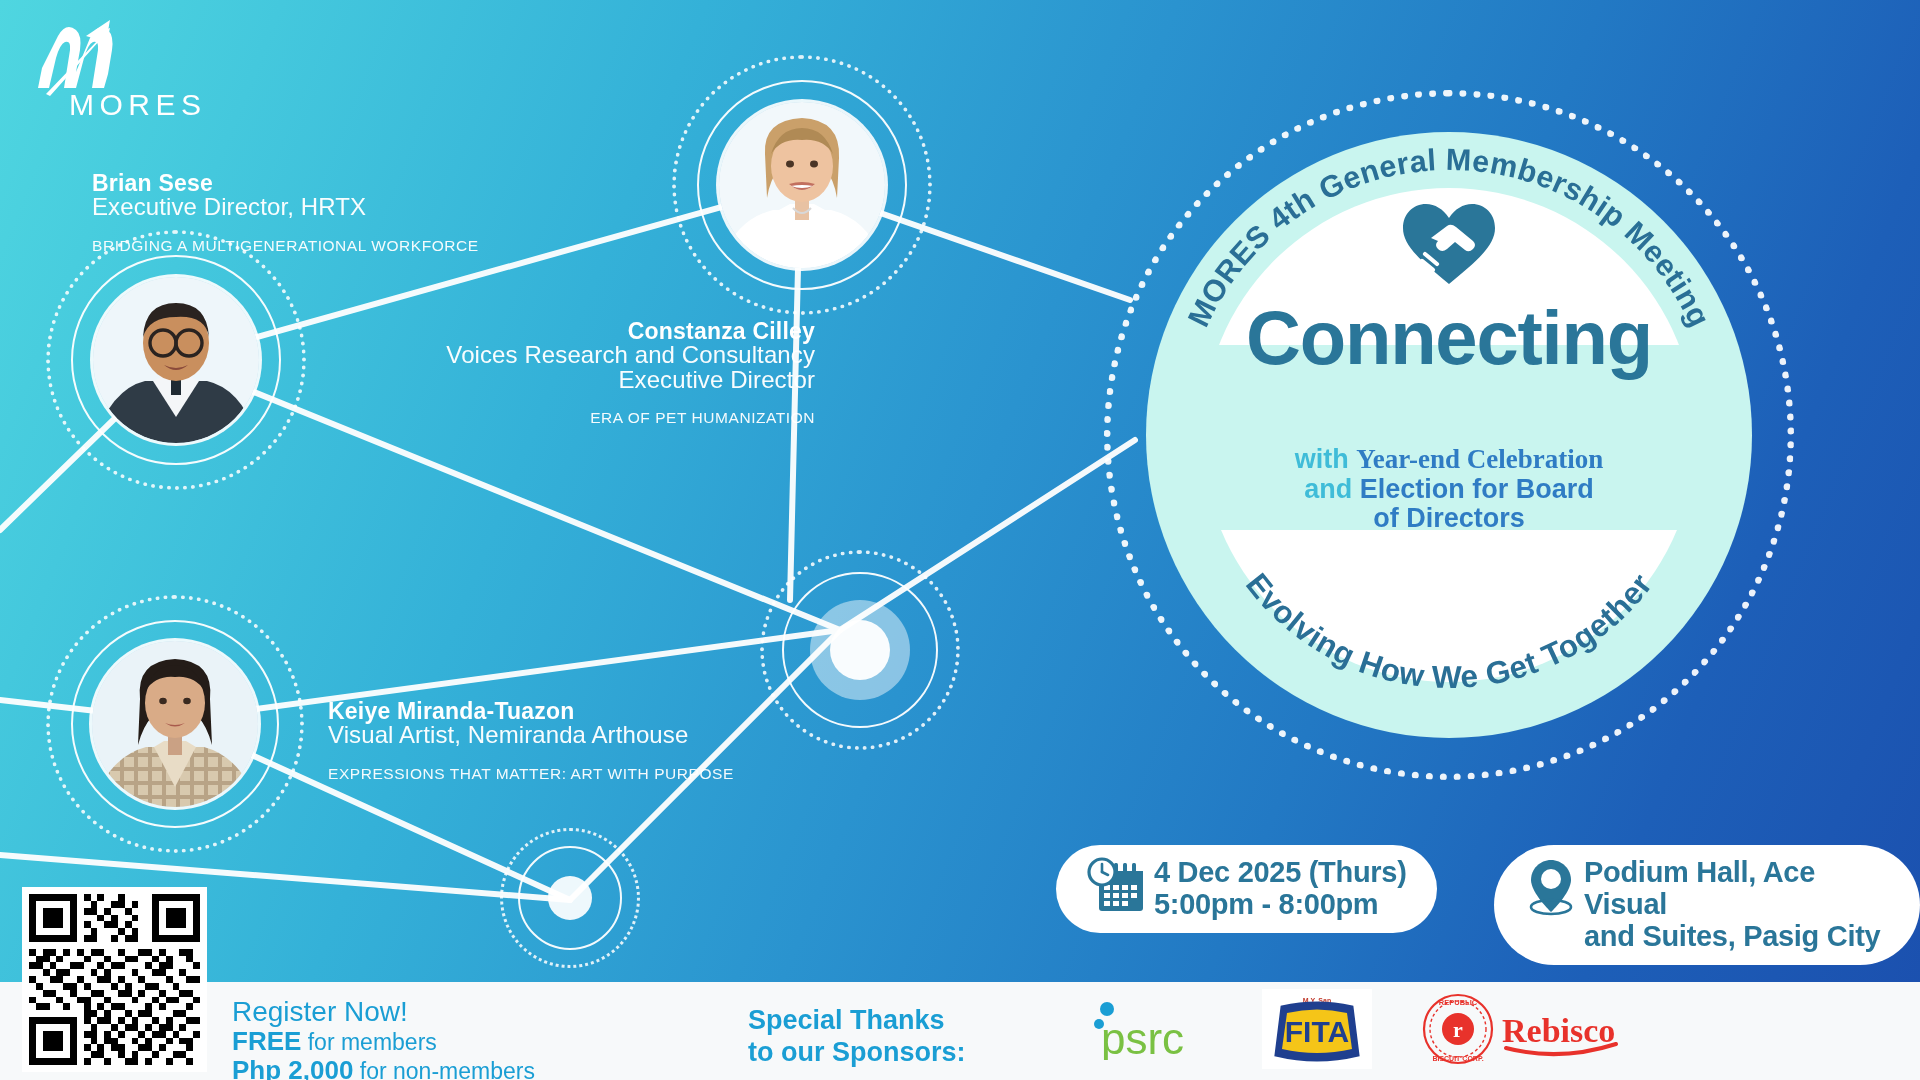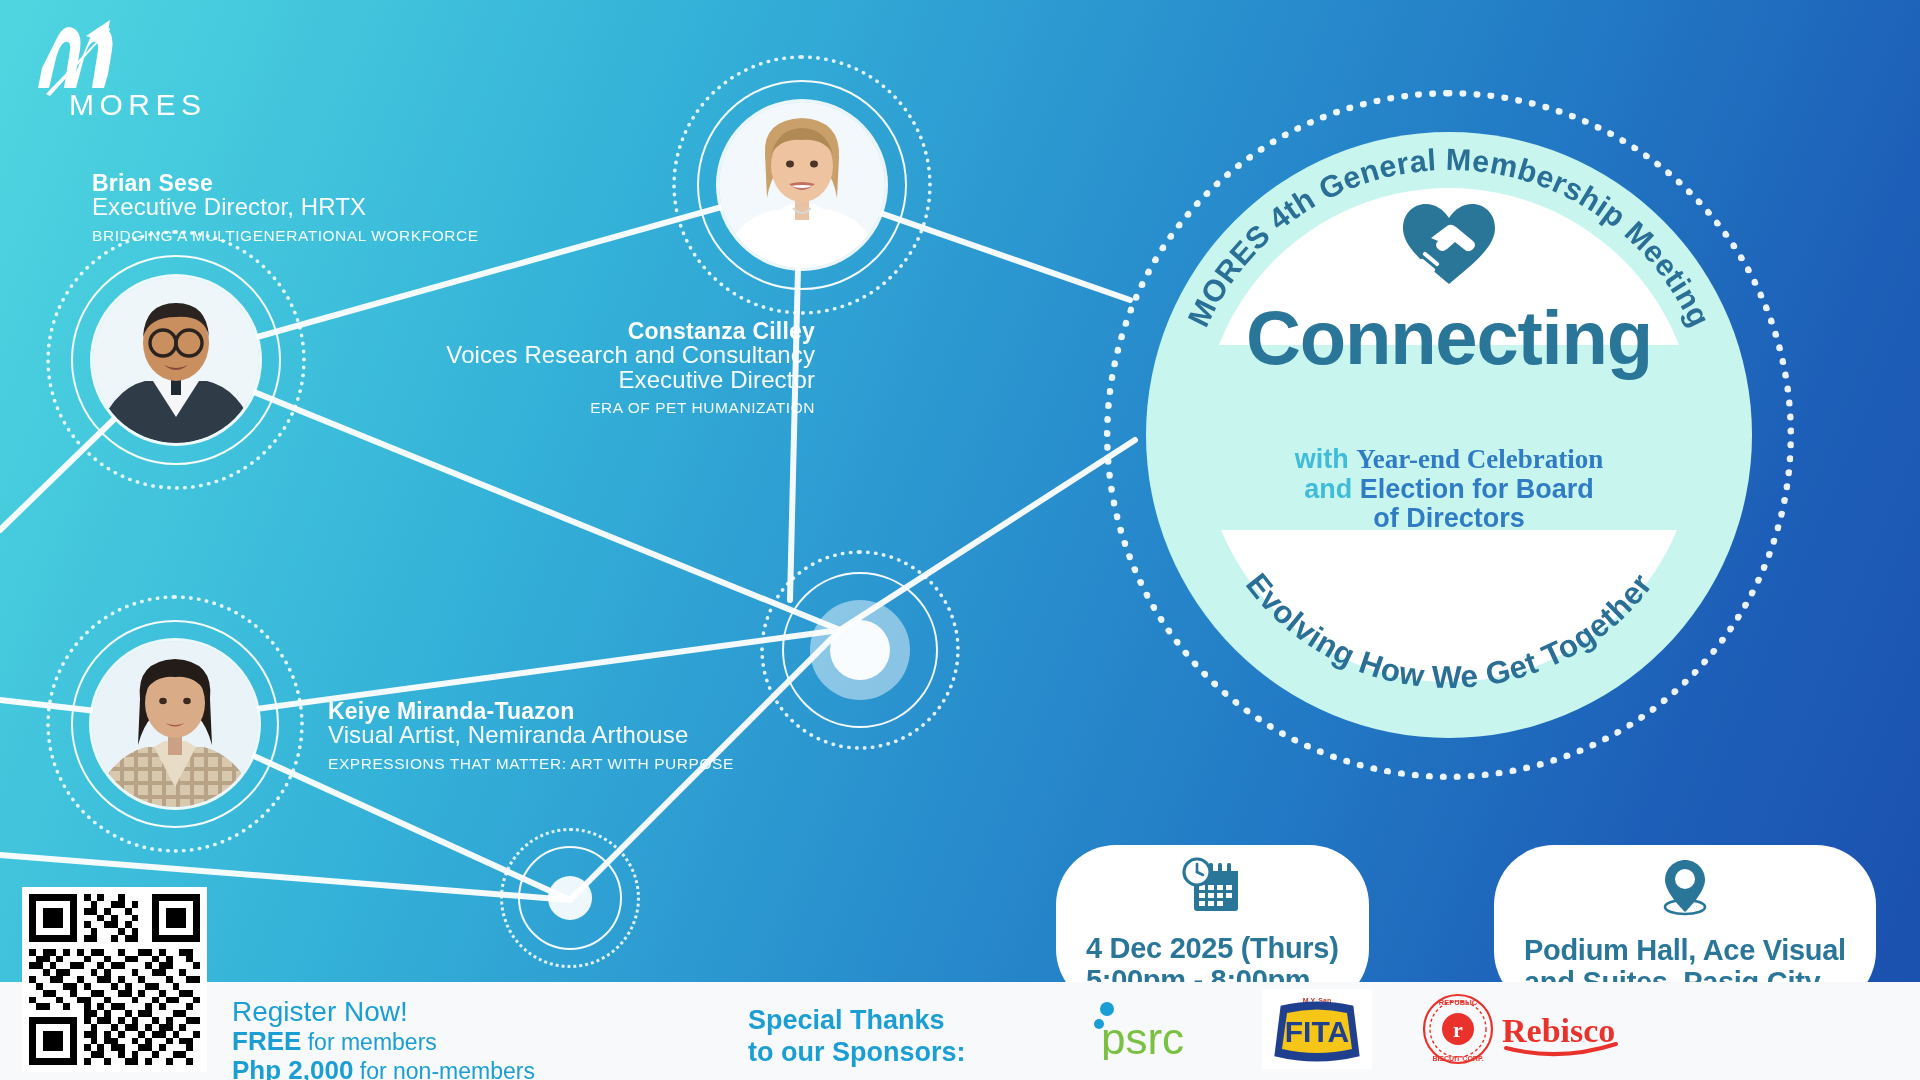--- a/index.html
+++ b/index.html
@@ -32,21 +32,21 @@
   }
   .ring-dotted {
     position: absolute; border-radius: 50%;
     border: 4px dotted rgba(255,255,255,.85);
   }
 
   
   .speaker { position: absolute; color: #fff; line-height: 1.02; }
   .speaker .nm { font-size: 23px; font-weight: 700; letter-spacing: .2px; }
   .speaker .rl { font-size: 24px; font-weight: 400; color: rgba(255,255,255,.97); letter-spacing: .1px;}
-  .speaker .tp { font-size: 15.5px; font-weight: 400; color: rgba(255,255,255,.95); letter-spacing: .55px; margin-top: 8px;}
+  .speaker .tp { font-size: 15.5px; font-weight: 400; color: rgba(255,255,255,.95); letter-spacing: .55px; margin-top: 18px;}
   .ta-left  { text-align: left; }
   .ta-right { text-align: right; }
 
   
   #logo { position: absolute; left: 32px; top: 16px; width: 230px; height: 110px; }
   #logo .logo-word {
     position: absolute; left: 37px; top: 72px;
     color: #fff; font-size: 30px; letter-spacing: 5.5px; font-weight: 400;
   }
 
@@ -85,22 +85,22 @@
   }
   #badge .subtitle .l1 { font-size: 27px; color: #3fbcd8; }
   #badge .subtitle .l1 b { color: #2f7cc4; font-weight: 700; font-family: Liberation Serif, serif; }
   #badge .subtitle .l2 { font-size: 27px; color: #3fbcd8; }
   #badge .subtitle .l2 b { color: #2f7cc4; font-weight: 700; }
   #badge .subtitle .l3 { font-size: 27px; color: #2f7cc4; }
 
   
   .pill {
     position: absolute; background: #fff; border-radius: 60px;
-    display: flex; align-items: center; gap: 14px;
-    padding: 12px 30px; color: #2a7699; flex-direction: column;
+    display: flex; align-items: flex-start; gap: 6px;
+    padding: 12px 30px; color: #2a7699;
   }
   .pill .ptext { line-height: 1.1; font-size: 29px; font-weight: 700; letter-spacing: -.3px;}
   #pill-date { left: 1056px; top: 845px; }
   #pill-loc  { left: 1494px; top: 845px; }
 
   
   #bottombar {
     position: absolute; left: 0; bottom: 0; width: 1920px; height: 98px;
     background: #f7f9fa;
   }

